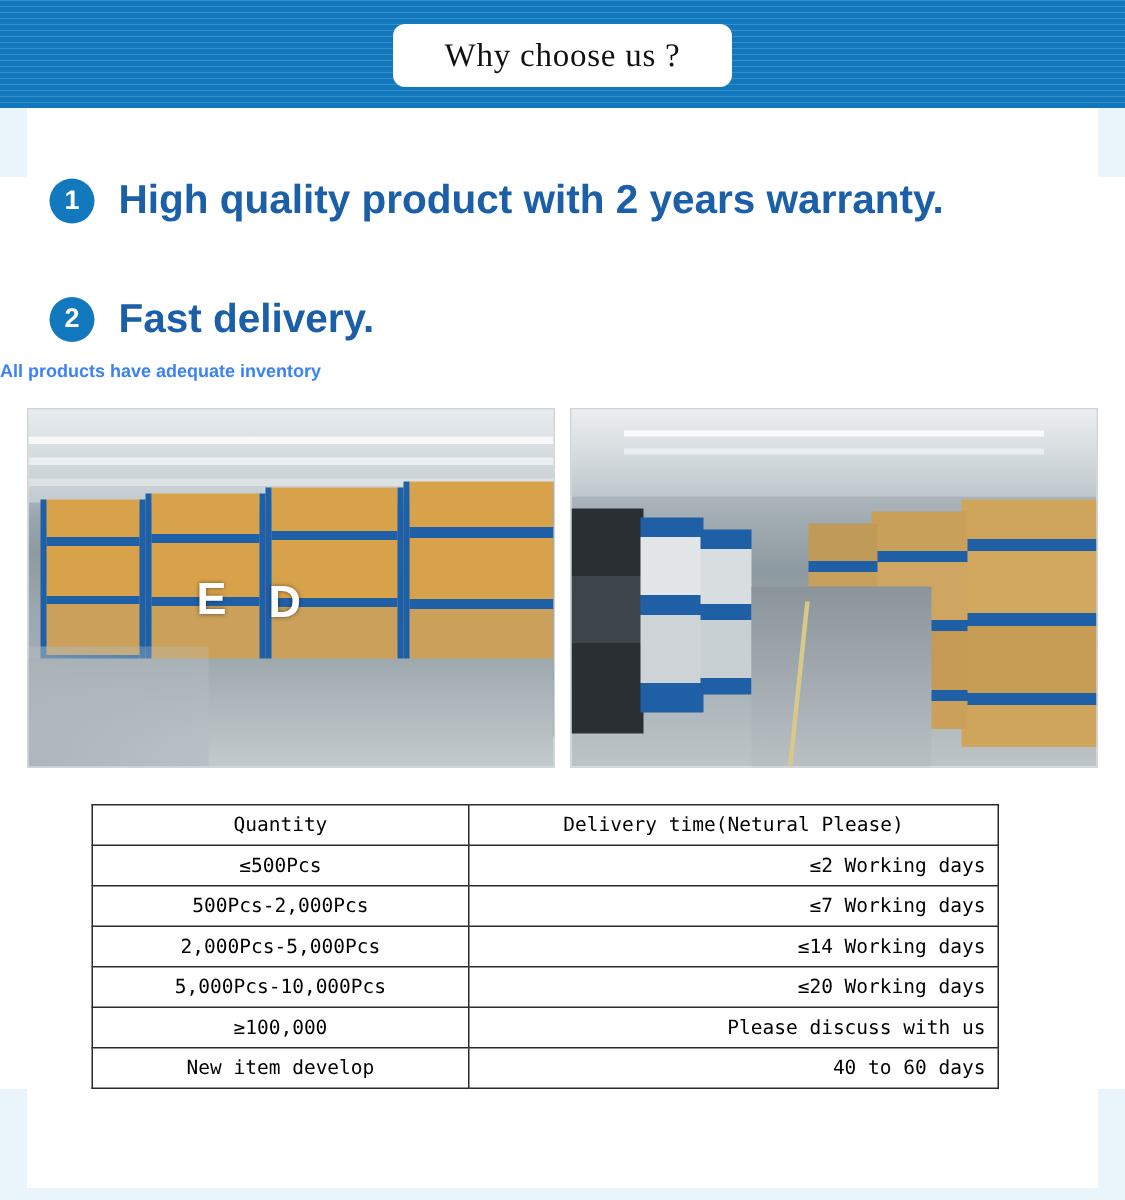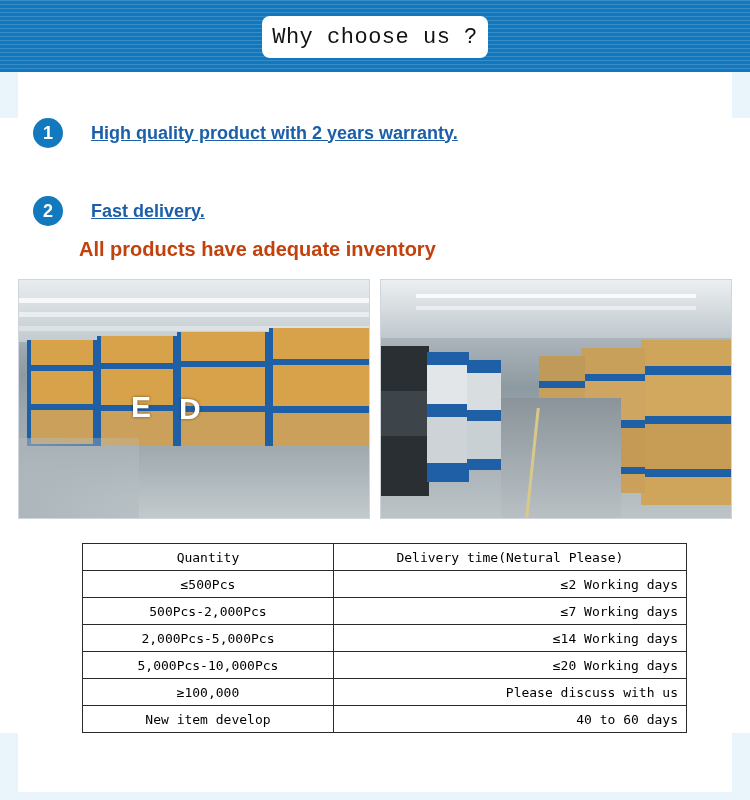--- a/index.html
+++ b/index.html
@@ -37,21 +37,21 @@
     height: 42px;
     background: #ffffff;
     border-radius: 8px;
     display: flex;
     align-items: center;
     justify-content: center;
   }
   .header-title-box .title-text {
     font-size: 22px;
     color: #111111;
-    font-family: Liberation Mono, monospace;
+    font-family: Liberation Serif, serif;
     letter-spacing: 0.5px;
     white-space: nowrap;
   }
 
   
   .content {
     position: relative;
     width: 750px;
     background: #ffffff;
   }
@@ -69,36 +69,34 @@
     color: #ffffff;
     font-size: 18px;
     font-weight: bold;
     display: flex;
     align-items: center;
     justify-content: center;
     flex: none;
     font-family: "Liberation Sans", sans-serif;
   }
   .point-text {
-    margin-left: 28px;
-    font-size: 18px;
+    margin-left: 16px;
+    font-size: 27px;
     font-weight: bold;
     color: #1a5fa8;
     font-family: "Liberation Sans", sans-serif;
     white-space: nowrap;
-    text-decoration: underline;
   }
   .point1 { margin-top: 46px; }
   .point2 { margin-top: 48px; }
   .sub-text {
     margin-top: 12px;
-    margin-left: 79px;
-    font-size: 20px;
+    font-size: 12px;
     font-weight: bold;
-    color: #c2410c;
+    color: #3b82f6;
     font-family: "Liberation Sans", sans-serif;
   }
 
   
   .photo-row {
     margin-top: 18px;
     display: flex;
     gap: 10px;
     padding-left: 18px;
   }
@@ -187,21 +185,21 @@
   .wh-b .r1b { right: 0px;  top: 60px; width: 90px; height: 165px;
     background: linear-gradient(to bottom, #cfa55c 0 16%, #1f5fa6 16% 21%, #d2a85e 21% 46%, #1f5fa6 46% 51%, #c79c55 51% 78%, #1f5fa6 78% 83%, #cfa55c 83% 100%); }
   .wh-b .r2b { right: 86px; top: 68px; width: 64px; height: 145px;
     background: linear-gradient(to bottom, #c9a05a 0 18%, #1f5fa6 18% 23%, #cfa661 23% 50%, #1f5fa6 50% 55%, #c49a54 55% 82%, #1f5fa6 82% 87%, #cba05a 87% 100%); }
   .wh-b .r3b { right: 146px;top: 76px; width: 46px; height: 125px;
     background: linear-gradient(to bottom, #c09a58 0 20%, #1f5fa6 20% 26%, #c8a05e 26% 54%, #1f5fa6 54% 60%, #bd9552 60% 88%, #1f5fa6 88% 94%, #c09a58 94% 100%); }
 
   
   .table-wrap {
     margin-top: 24px;
-    padding-left: 82px;
+    padding-left: 61px;
     padding-right: 0;
   }
   table.delivery {
     border-collapse: collapse;
     width: 605px;
     font-family: "DejaVu Sans Mono", monospace;
     font-size: 13px;
     color: #000000;
     background: #ffffff;
   }

